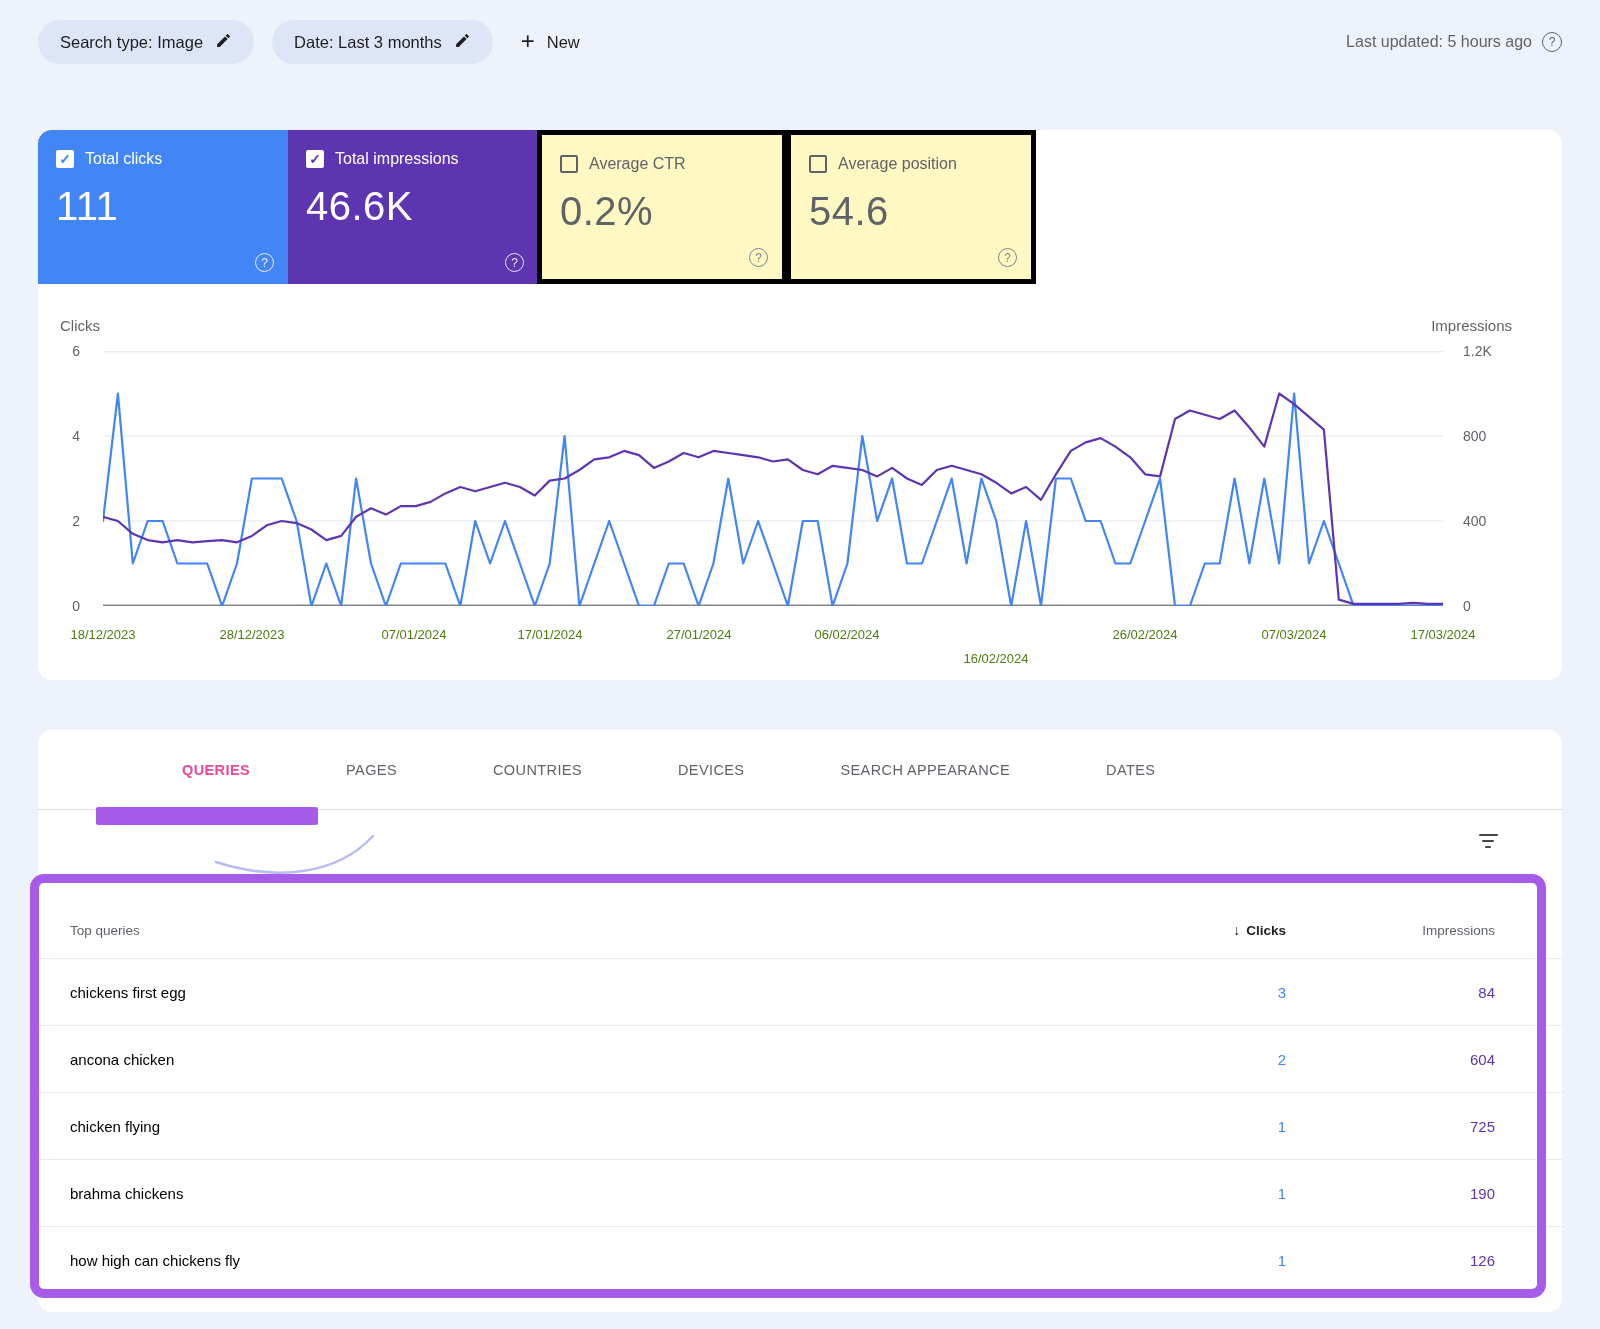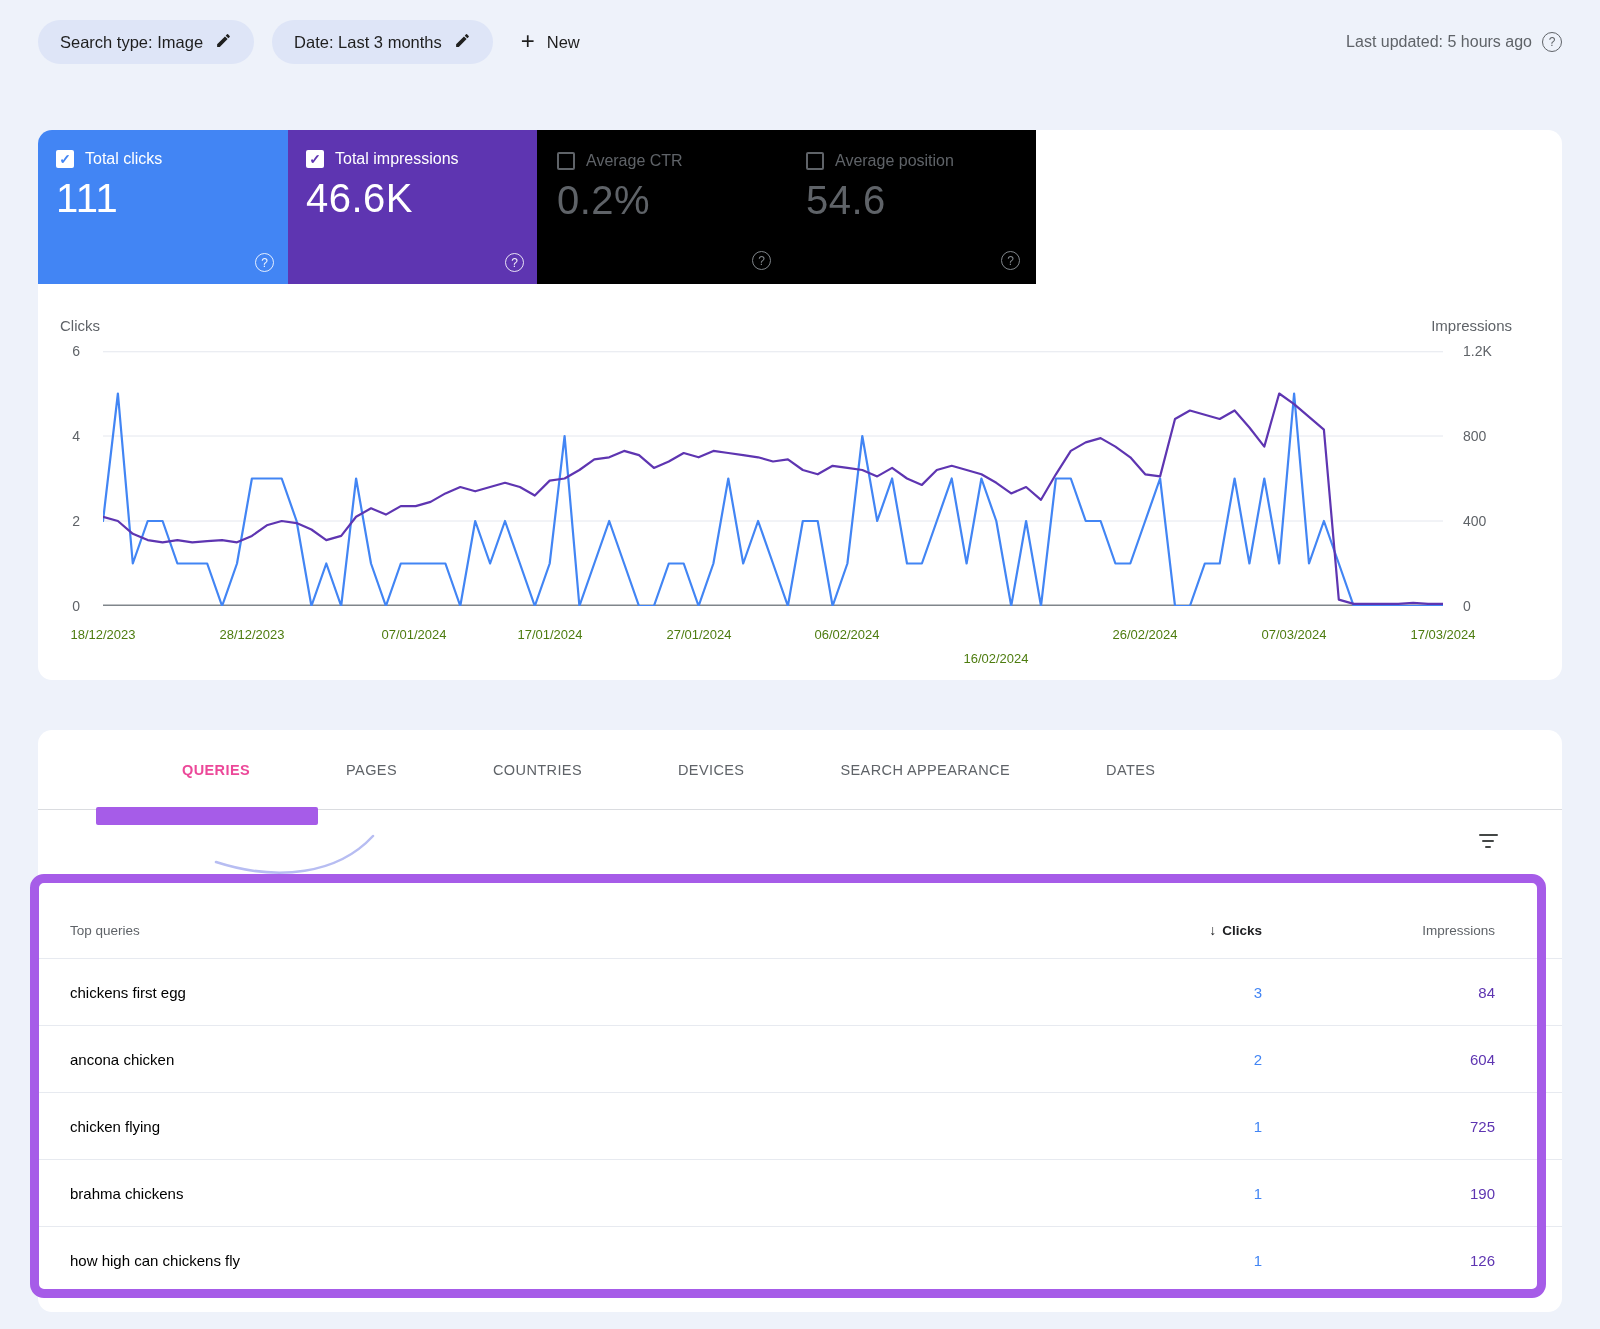--- a/index.html
+++ b/index.html
@@ -35,28 +35,28 @@
     font-size:12px; color:#5f6368; flex:0 0 auto;
   }
 
   
   .card { background:#fff; border-radius:14px; }
   .metrics-card { margin-top:66px; height:550px; overflow:hidden; position:relative; }
   .tiles { display:flex; }
   .tile { width:250px; height:154px; position:relative; padding:20px 18px; cursor:pointer; }
   .tile.blue   { background: var(--blue, #4285f4); color:#fff; }
   .tile.purple { background: var(--purple, #5e35b1); color:#fff; }
-  .tile.white  { background:#000000; color:#5f6368; border:2px solid #000000; margin-left:-1px; }
+  .tile.white  { background:#fef9c3; color:#5f6368; border:5px solid #000000; margin-left:-1px; }
   .tile-head { display:flex; align-items:center; gap:11px; font-size:16px; }
   .cbox { width:18px; height:18px; border-radius:2px; flex:0 0 auto; }
   .cbox.checked { background:#fff; display:flex; align-items:center; justify-content:center; font-size:14px; font-weight:700; }
   .tile.blue .cbox.checked { color: var(--blue, #4285f4); }
   .tile.purple .cbox.checked { color: var(--purple, #5e35b1); }
   .cbox.unchecked { border:2px solid #5f6368; background:transparent; }
-  .tile-value { font-size:40px; font-weight:400; margin-top:8px; letter-spacing:.5px; }
+  .tile-value { font-size:40px; font-weight:400; margin-top:16px; letter-spacing:.5px; }
   .tile .help-sm {
     position:absolute; right:14px; bottom:12px;
     width:19px; height:19px; border-radius:50%;
     display:flex; align-items:center; justify-content:center; font-size:12px;
   }
   .tile.blue .help-sm, .tile.purple .help-sm { border:1.5px solid rgba(255,255,255,.85); color:rgba(255,255,255,.9); }
   .tile.white .help-sm { border:1.5px solid #80868b; color:#80868b; }
 
   .chart-section { position:relative; height:396px; }
   .axis-caption { position:absolute; top:33px; font-size:15px; color:#5f6368; }
@@ -95,21 +95,21 @@
   .filter-btn i:nth-child(2){ width:12px; }
   .filter-btn i:nth-child(3){ width:6px; }
 
   .table-highlight {
     position:absolute; left:-8px; top:144px; width:1516px; height:424px;
     border:9px solid var(--annotation, #a65ce8); border-radius:14px;
     pointer-events:none; z-index:4;
   }
 
   .qtable { position:relative; }
-  .trow { display:flex; align-items:center; height:67px; padding:0 67px 0 32px; border-top:1px solid #e7eaf0; cursor:pointer;gap:24px; }
+  .trow { display:flex; align-items:center; height:67px; padding:0 67px 0 32px; border-top:1px solid #e7eaf0; cursor:pointer; }
   .trow.head { height:56px; border-top:none; cursor:default; }
   .c-query { flex:1; font-size:15px; color:#000000; }
   .c-clicks { width:180px; text-align:right; font-size:15px; color: var(--blue, #4285f4); }
   .c-impr { width:209px; text-align:right; font-size:15px; color: var(--purple, #5e35b1); }
   .trow.head .c-query, .trow.head .c-impr { color:#5f6368; font-size:13.5px; font-weight:400; }
   .trow.head .c-clicks { color:#202124; font-size:13.5px; font-weight:600; }
   .sort-arrow { margin-right:6px; font-size:14px; }
 </style>
 </head>
 <body>

